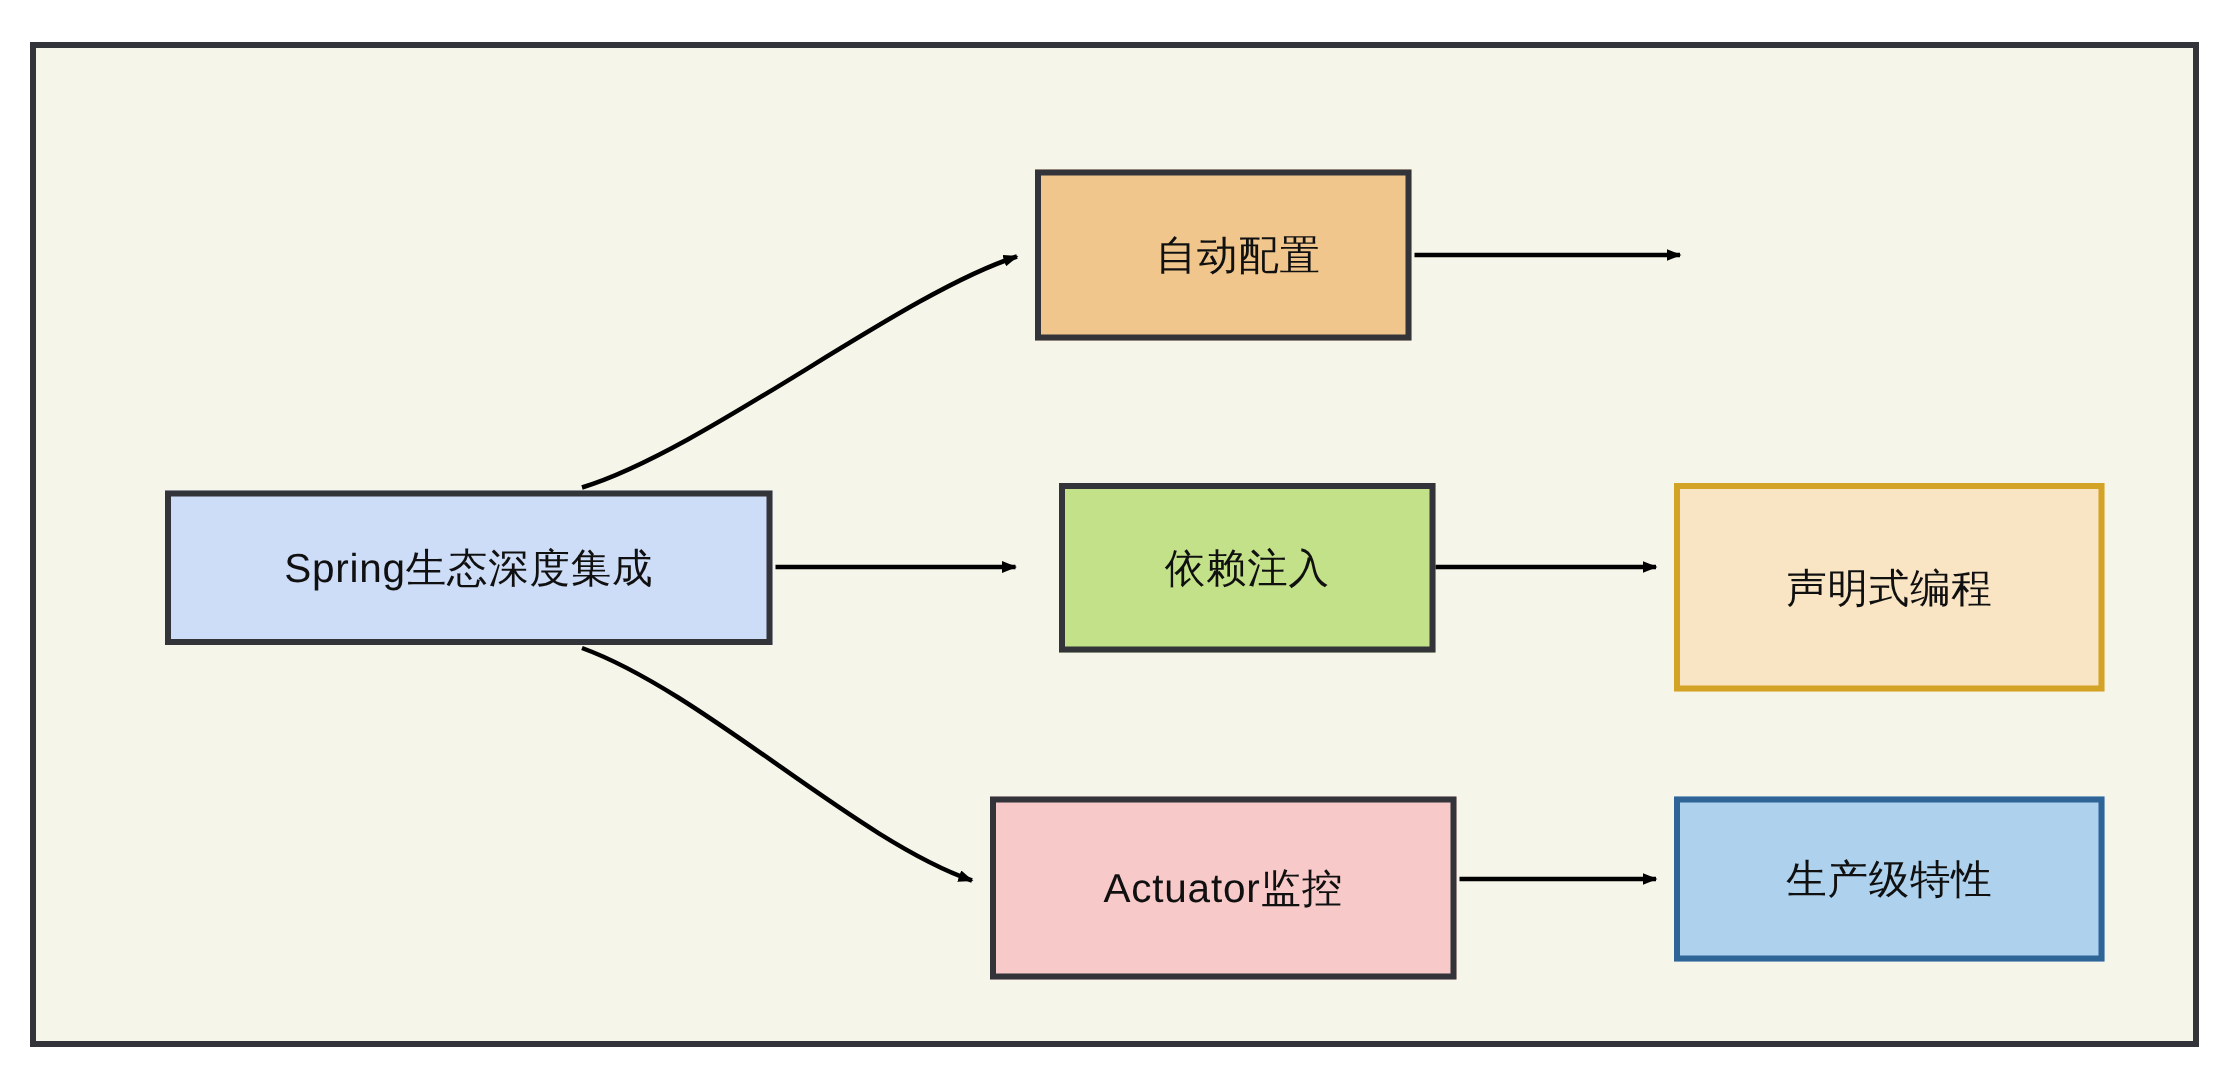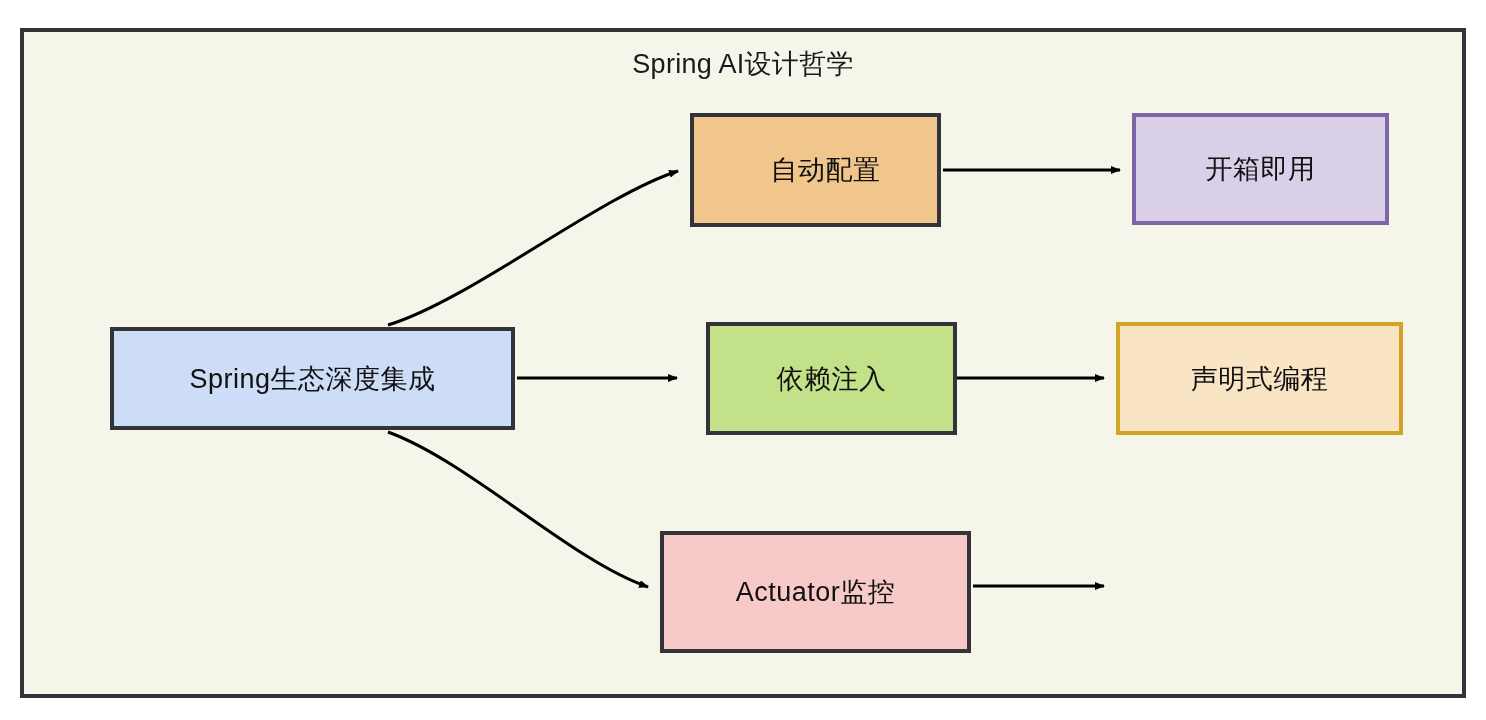--- a/index.html
+++ b/index.html
@@ -114,21 +114,21 @@
     width: 257px;
     height: 112px;
     background: #d9cfe8;
     border: 4px solid #7c66a8;
   }
 
   .node-declarative {
     left: 1116px;
     top: 322px;
     width: 287px;
-    height: 113px;
+    height: 139px;
     background: #f9e4c4;
     border: 4px solid #d3a325;
   }
 
   .node-prod {
     left: 1116px;
     top: 531px;
     width: 287px;
     height: 110px;
     background: #aed1ed;
@@ -145,21 +145,20 @@
     letter-spacing: 1px;
   }
 </style>
 </head>
 <body>
 
 <div id="canvas">
 
   <div class="frame"></div>
 
-  <div class="diagram-title">Spring AI设计哲学</div>
 
   <svg class="edges" viewBox="0 0 1486 720">
     <defs>
       <marker id="arrowhead" markerWidth="10" markerHeight="8" refX="9" refY="4" orient="auto" markerUnits="userSpaceOnUse">
         <path d="M 0 0 L 10 4 L 0 8 z" fill="#000000"></path>
       </marker>
     </defs>
 
     <path d="M 388 325 C 470 300 600 196 678 171" fill="none" stroke="#000000" stroke-width="3" marker-end="url(#arrowhead)"></path>
 
@@ -175,19 +174,19 @@
   </svg>
 
   <div class="node node-root">Spring生态深度集成</div>
 
   <div class="node node-auto">自动配置</div>
 
   <div class="node node-di">依赖注入</div>
 
   <div class="node node-actuator">Actuator监控</div>
 
-  <div class="node node-outbox">开箱即用</div>
 
   <div class="node node-declarative">声明式编程</div>
 
+  <div class="node node-prod">生产级特性</div>
 
 
 </div>
 
 </body></html>

